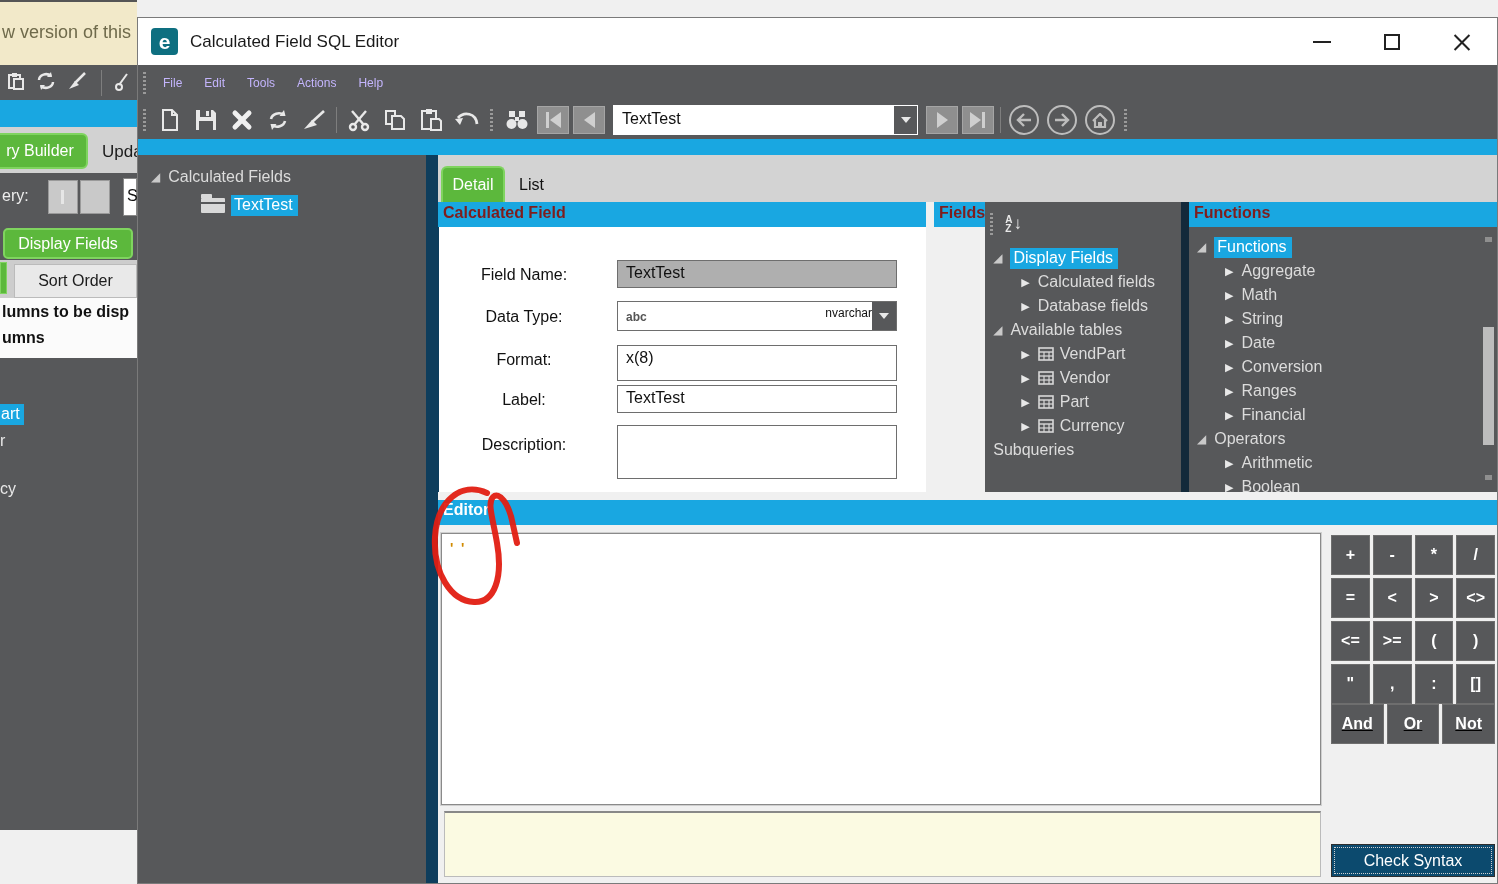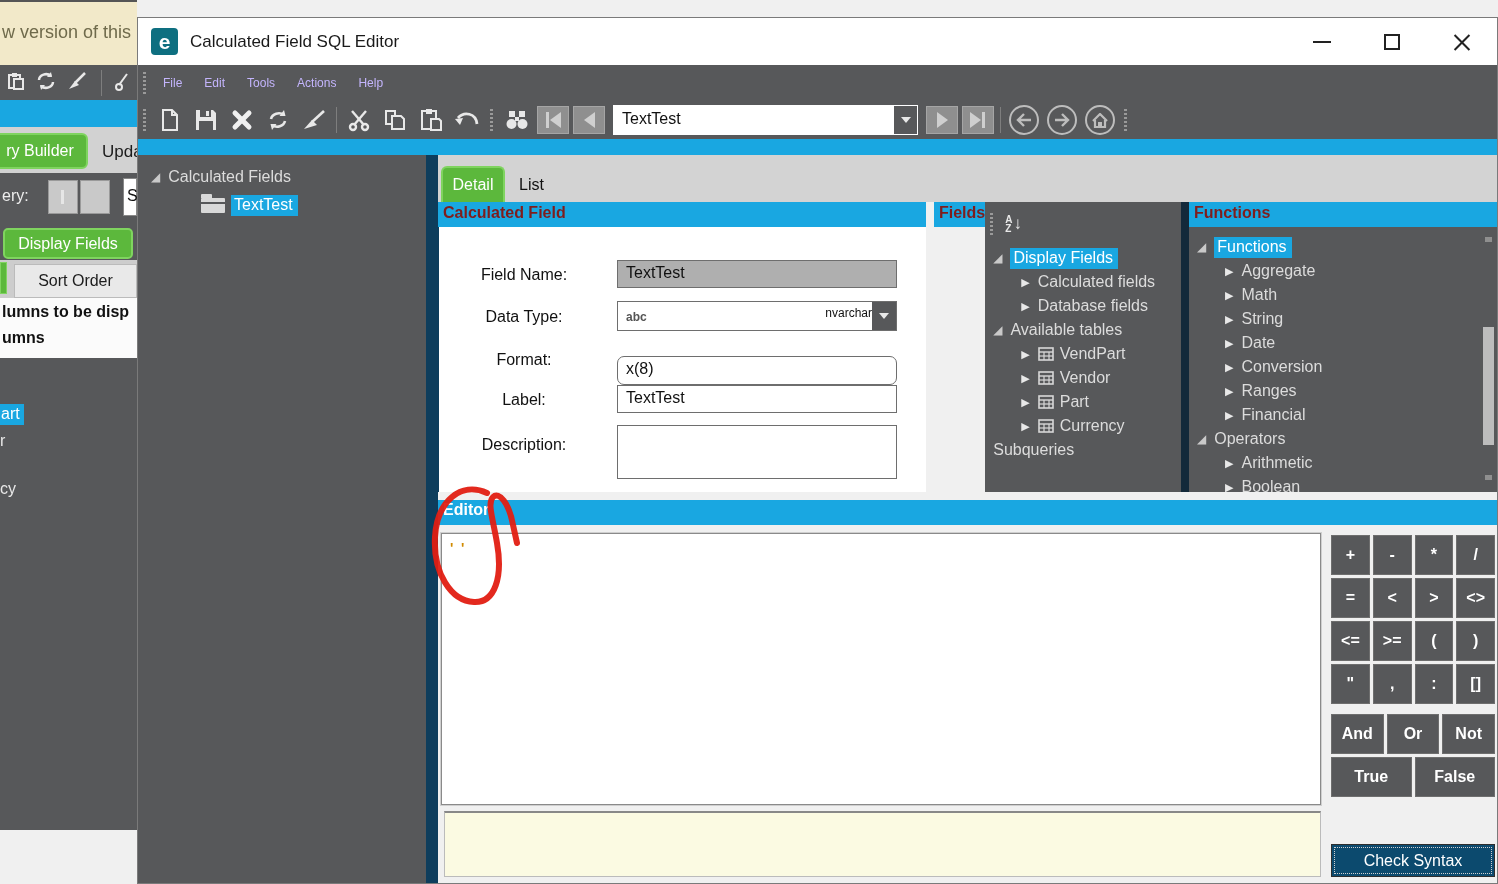--- a/index.html
+++ b/index.html
@@ -125,21 +125,21 @@
   .editor-hdr { height:25px; background:#19A7E1; color:#fff; font-size:16px; font-weight:bold; padding:1px 0 0 5px; flex:0 0 auto; }
   .editor-row { flex:1; display:flex; }
   .editor-col { width:888px; display:flex; flex-direction:column; }
   .editor-box { margin:8px 5px 0 3px; height:272px; background:#fff; border:1px solid #8a8a8a; outline:1px solid #cfcfcf; }
   .editor-box .code { font-size:14px; font-weight:bold; color:#D08A00; padding:6px 0 0 8px; white-space:pre; }
   .ed-sep { height:6px; }
   .yellow-panel { margin:0 5px 0 6px; height:66px; background:#FBFAE2; border:1px solid #bbb; border-top:2px solid #888; }
 
   .right-col { flex:1; display:flex; flex-direction:column; padding:10px 2px 6px 5px; }
   .ops4 { display:grid; grid-template-columns:repeat(4,1fr); gap:3px; }
-  .ops3 { display:grid; grid-template-columns:repeat(3,1fr); gap:3px; margin-top:10px; }
+  .ops3 { display:grid; grid-template-columns:repeat(3,1fr); gap:3px; margin-top:0;text-decoration:underline; }
   .ops2 { display:grid; grid-template-columns:repeat(2,1fr); gap:3px; margin-top:3px; }
   .op-btn { height:40px; background:#57585A; border:1px solid #6e6e6e; color:#fff; font-size:16px; font-weight:bold;
             display:flex; align-items:center; justify-content:center; }
   .check-btn { margin-top:auto; height:33px; width:164px; background:#0c4a6e; border:1px solid #2e2e2e;
                outline:1px dotted #cfcfcf; outline-offset:-4px; color:#fff; font-size:16px;
                display:flex; align-items:center; justify-content:center; }
 
   #annotation { position:absolute; left:283px; top:453px; width:130px; height:155px; z-index:50; pointer-events:none; }
 </style>
 </head>
@@ -383,21 +383,21 @@
             <div class="form-input ro" style="top:33px; height:28px;">TextTest</div>
             <div class="form-label" style="top:81px;">Data Type:</div>
             <div class="form-input combo-input" style="top:74px; height:30px;">
               <span class="abc">abc</span>
               <span class="cval">nvarchar</span>
               <span class="dd">
                   <span class="dd-arrow"></span>
                 </span>
             </div>
             <div class="form-label" style="top:124px;">Format:</div>
-            <div class="form-input" style="top:129px; height:29px;border-radius:7px;">x(8)</div>
+            <div class="form-input" style="top:118px; height:36px;">x(8)</div>
             <div class="form-label" style="top:164px;">Label:</div>
             <div class="form-input" style="top:158px; height:28px;">TextTest</div>
             <div class="form-label" style="top:209px;">Description:</div>
             <div class="form-input" style="top:198px; height:54px;"></div>
           </div>
         </div>
 
         <div class="pgap"></div>
 
         <div class="fields-panel">
@@ -564,24 +564,20 @@
             <div class="op-btn">"</div>
             <div class="op-btn">,</div>
             <div class="op-btn">:</div>
             <div class="op-btn">[]</div>
           </div>
           <div class="ops3">
             <div class="op-btn">And</div>
             <div class="op-btn">Or</div>
             <div class="op-btn">Not</div>
           </div>
-          <div class="ops2">
-            <div class="op-btn">True</div>
-            <div class="op-btn">False</div>
-          </div>
           <div class="check-btn">Check Syntax</div>
         </div>
       </div>
     </div>
   </div>
 
   <svg id="annotation" viewBox="0 0 130 155">
     <path d="M 66 22 C 40 10 16 30 14 66 C 12 102 30 130 53 131 C 74 132 82 106 76 72 C 72 48 66 32 72 26 C 78 20 88 32 92 54 L 96 72" fill="none" stroke="#E11D12" stroke-width="6" stroke-linecap="round" opacity="0.95"></path>
   </svg>
 </div>

